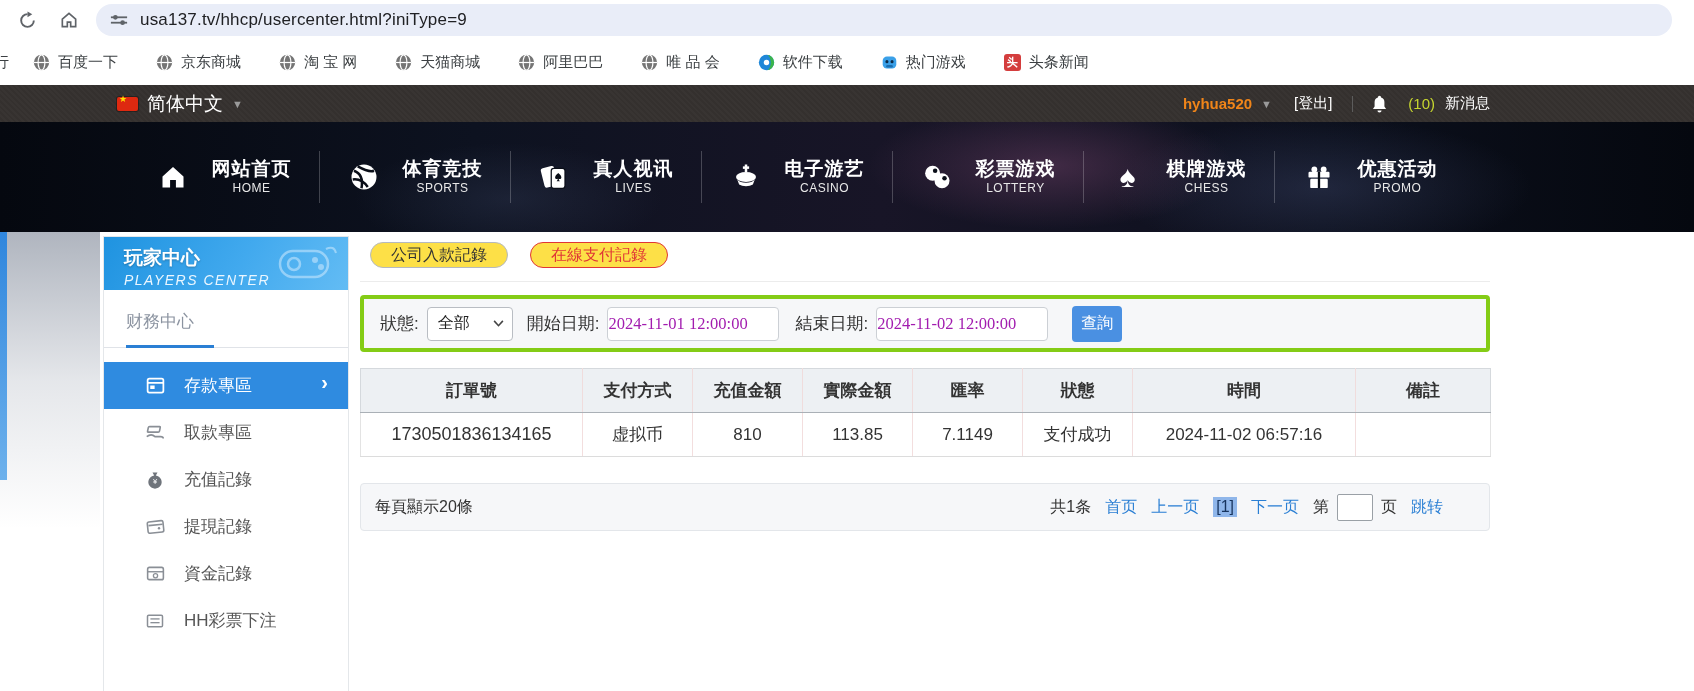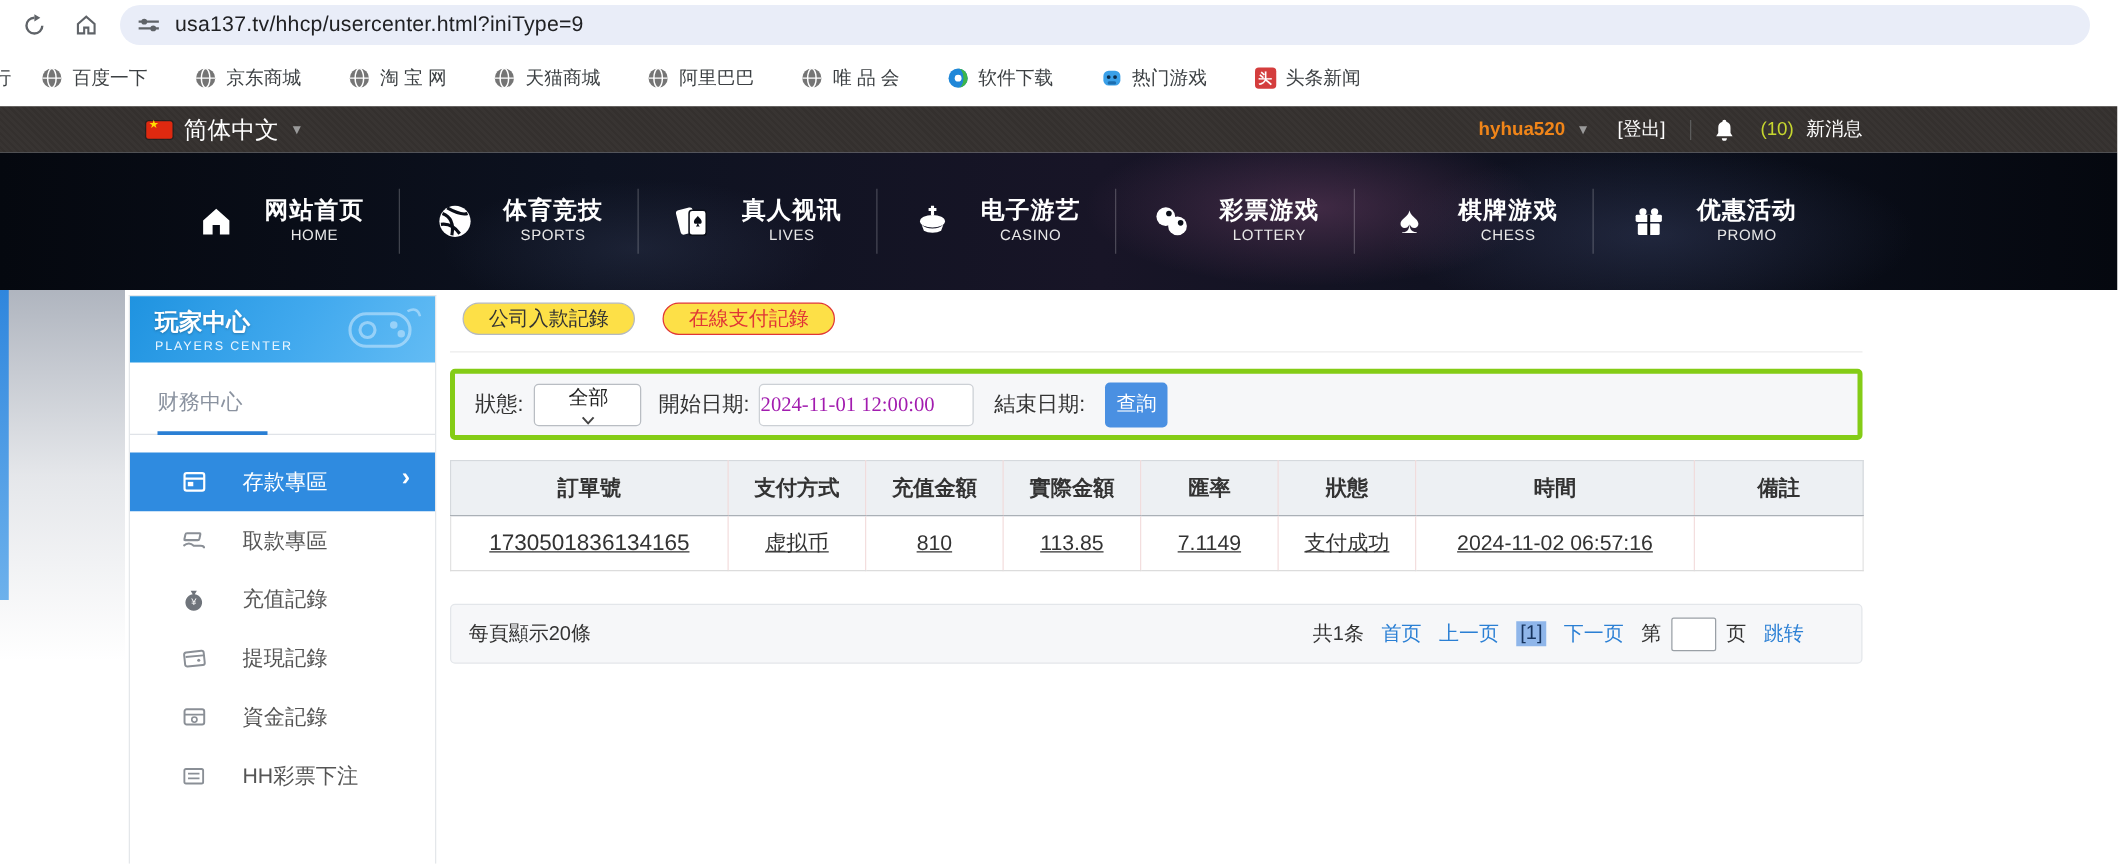--- a/index.html
+++ b/index.html
@@ -52,50 +52,50 @@
   
   .content { position:absolute; top:232px; left:0; width:1694px; height:459px; background:#fff;border-radius:17px; }
   .left-decor { position:absolute; left:0; top:0; width:100px; height:330px;
       background:linear-gradient(180deg, rgba(110,120,138,.55), rgba(150,158,172,.25) 45%, rgba(255,255,255,0) 90%); }
   .left-blue { position:absolute; left:0; top:0; width:7px; height:248px; background:linear-gradient(180deg,#2f86dd,#6db1ec); }
 
   
   .sidebar { position:absolute; left:103px; top:4px; width:246px; height:455px; background:#fff; border:1px solid #e4e7ea; border-bottom:none; }
   .sb-header { height:53px; background:linear-gradient(120deg,#1f93e0,#41a9ee 55%,#63bcf4); position:relative; padding:8px 0 0 20px; overflow:hidden; }
   .sb-title { color:#fff; font-size:19px; font-weight:bold; text-shadow:0 1px 2px rgba(0,0,0,.25); }
-  .sb-sub { color:#eaf6ff; font-size:10px; letter-spacing:1.5px; margin-top:1px; }
+  .sb-sub { color:#eaf6ff; font-size:14px; letter-spacing:1.5px; margin-top:1px;font-style:italic; }
   .sb-gamepad { position:absolute; right:8px; top:6px; opacity:.55; }
   .sb-section { padding:20px 22px 10px; color:#8b93a0; font-size:17px; }
   .sb-rule { position:relative; height:1px; background:#e0e3e8; margin-top:4px; }
   .sb-rule::before { content:""; position:absolute; left:22px; top:-2px; width:88px; height:3px; background:#2a7fd4; }
   .sb-menu { margin-top:14px; }
-  .sb-item { height:47px; display:flex; align-items:center; padding-left:40px; font-size:17px; color:#555; cursor:pointer; position:relative;gap:10px; }
+  .sb-item { height:47px; display:flex; align-items:center; padding-left:40px; font-size:17px; color:#555; cursor:pointer; position:relative; }
   .sb-item .sb-ic { width:22px; height:22px; margin-right:18px; display:flex; align-items:center; justify-content:center; }
   .sb-item.active { background:#2f8be0; color:#fff; }
   .sb-chevron { position:absolute; right:20px; color:#fff; font-size:20px; font-weight:bold; top:9px; }
 
   
   .main { position:absolute; left:360px; top:0; width:1130px; height:459px; }
   .tabs { display:flex; gap:22px; padding:10px 10px 0; }
   .tab-pill { height:26px; padding:0 20px; display:flex; align-items:center; border-radius:17px; background:#fde047; font-size:16px; cursor:pointer; }
   .tab-pill.plain { border:1px solid #b5b9bf; color:#333; }
   .tab-pill.active { border:1px solid #e03636; color:#e03636; }
   .tabs-rule { margin-top:13px; height:1px; background:#ececec; }
 
   .filter-panel { margin-top:13px; height:57px; background:#f6f7f9; border:4px solid #84cc16; border-radius:4px; display:flex; align-items:center; padding-left:16px; }
   .f-label { font-size:17px; color:#333; margin-right:8px; }
-  .f-select { width:86px; height:34px; background:#fff; border:1px solid #b9bdc3; border-radius:4px; display:flex; align-items:center; justify-content:space-between; padding:0 8px 0 10px; font-size:16px; color:#222; margin-right:14px; cursor:pointer;flex-direction:column; }
+  .f-select { width:86px; height:34px; background:#fff; border:1px solid #b9bdc3; border-radius:4px; display:flex; align-items:center; justify-content:space-between; padding:0 8px 0 10px; font-size:16px; color:#222; margin-right:14px; cursor:pointer; }
   .f-input { width:172px; height:34px; background:#fff; border:1px solid #ccd0d5; border-radius:4px; font-size:16.5px; color:#a21caf; padding:0 0; font-family:Liberation Serif, serif; margin-right:16px; }
   .f-btn { width:50px; height:36px; background:#4a90e2; color:#fff; font-size:16px; border:none; border-radius:4px; cursor:pointer; margin-left:8px; }
 
   .tbl { margin-top:16px; width:1130px; border-collapse:collapse; table-layout:fixed; }
   .tbl th { background:#edf0f3; height:44px; font-size:17px; font-weight:bold; color:#333; border:1px solid #f0dcdc; border-top:1px solid #d5d9dd; border-bottom:1px solid #aab0b6; }
   .tbl th:first-child { border-left:1px solid #d5d9dd; }
   .tbl th:last-child { border-right:1px solid #d5d9dd; }
-  .tbl td { background:#fff; height:44px; font-size:17px; color:#333; text-align:center; border:1px solid #f3dede; border-bottom:1px solid #dcdcdc;text-decoration:underline; }
+  .tbl td { background:#fff; height:44px; font-size:17px; color:#333; text-align:center; border:1px solid #f3dede; border-bottom:1px solid #dcdcdc; }
   .tbl td:first-child { font-size:18px; border-left:1px solid #e3e3e3; }
   .tbl td:last-child { border-right:1px solid #e3e3e3; }
 
   .pager { margin-top:26px; height:48px; background:#f6f7f9; border:1px solid #e3e6ea; border-radius:4px; display:flex; align-items:center; padding:0 14px; font-size:16px; color:#333; }
   .pager-right { margin-left:auto; display:flex; align-items:center; gap:14px; padding-right:32px; }
   .pg-link { color:#2a7fd4; cursor:pointer; }
   .pg-current { background:#8fb6ea; color:#17345e; padding:1px 3px; }
   .pg-input { width:36px; height:27px; border:1px solid #9aa0a6; border-radius:2px; background:#fff; }
   .pg-seg { display:flex; align-items:center; gap:8px; }
 
@@ -412,20 +412,21 @@
       <span class="f-label">狀態:</span>
       <span class="f-select">
         <span>全部</span>
         <svg width="11" height="7" viewBox="0 0 12 8">
             <path d="M1 1 L6 6.5 L11 1" fill="none" stroke="#444" stroke-width="1.8"></path>
           </svg>
       </span>
       <span class="f-label">開始日期:</span>
       <input class="f-input" value="2024-11-01 12:00:00" style="">
       <span class="f-label">結束日期:</span>
+      <input class="f-input" value="2024-11-02 12:00:00" style="">
       <button class="f-btn">查詢</button>
     </div>
 
     <table class="tbl">
       <colgroup>
         <col style="width:222px">
           <col style="width:110px">
           <col style="width:110px">
           <col style="width:110px">
         <col style="width:110px">

